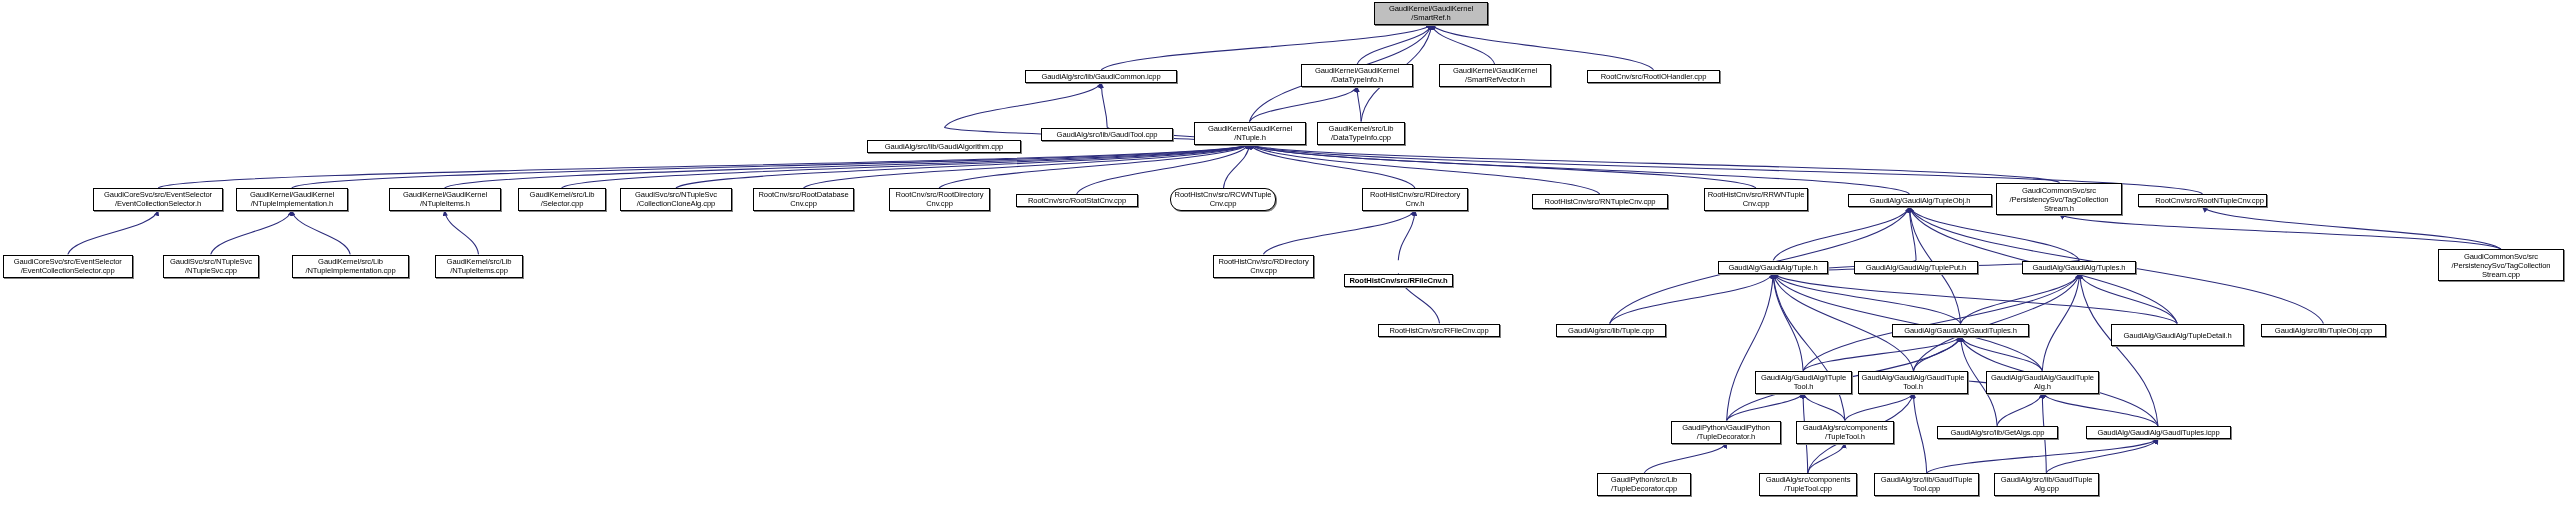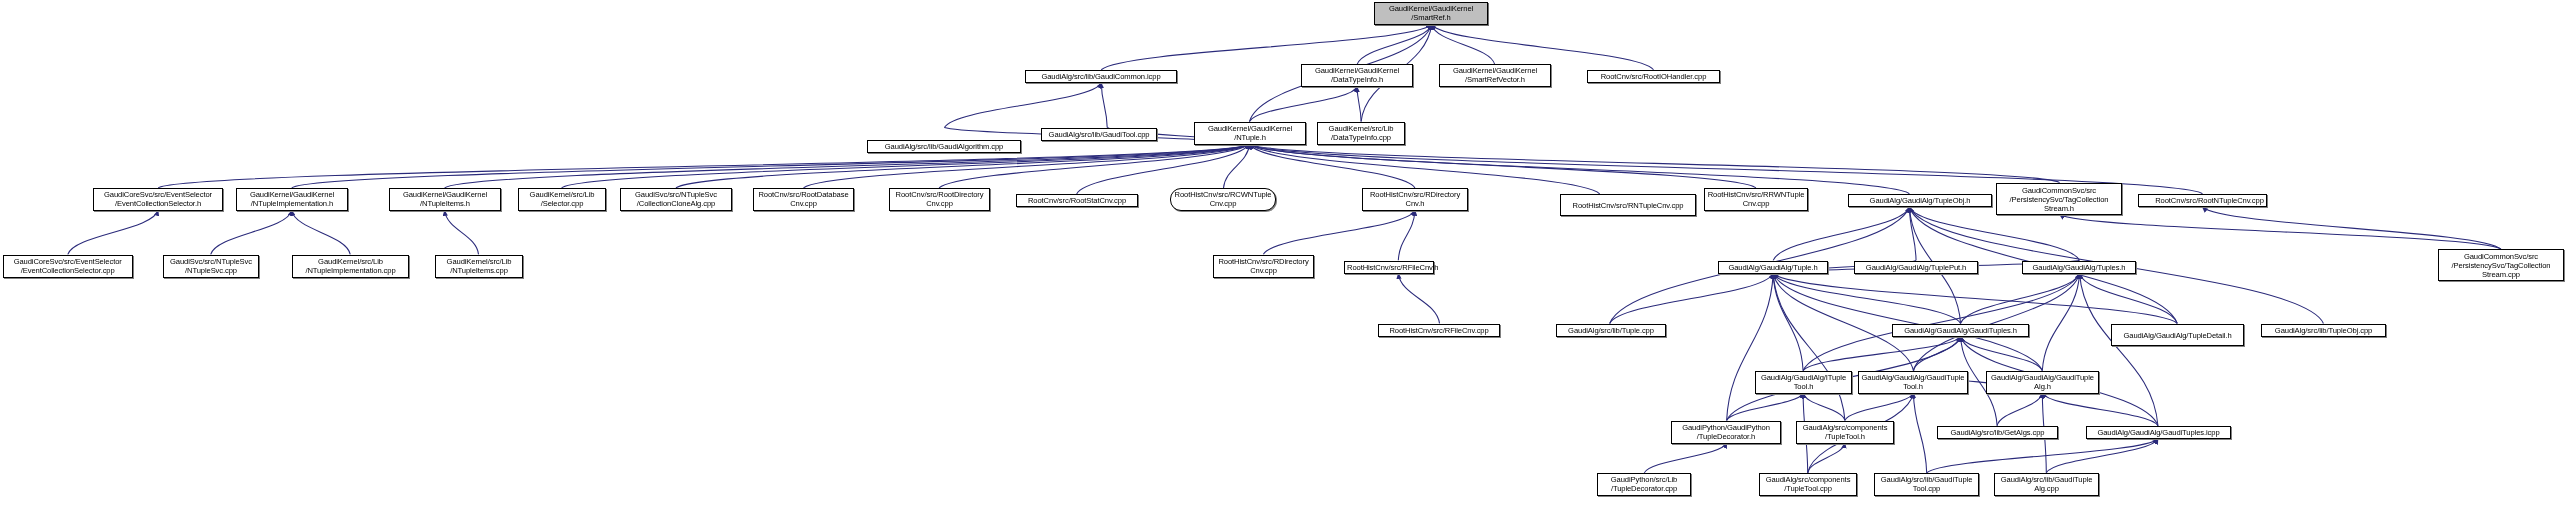--- a/index.html
+++ b/index.html
@@ -108,21 +108,21 @@
   <div id="nodes">
       <div class="node root" style="left: 1374px; top: 2px; width: 114px; height: 22.6px;"><span class="lbl">GaudiKernel/GaudiKernel
 /SmartRef.h</span></div>
       <div class="node" style="left: 1025px; top: 70px; width: 152px; height: 13.3px;"><span class="lbl">GaudiAlg/src/lib/GaudiCommon.icpp</span></div>
       <div class="node" style="left: 1301px; top: 64px; width: 112px; height: 22.6px;"><span class="lbl">GaudiKernel/GaudiKernel
 /DataTypeInfo.h</span></div>
       <div class="node" style="left: 1439px; top: 64px; width: 112px; height: 22.6px;"><span class="lbl">GaudiKernel/GaudiKernel
 /SmartRefVector.h</span></div>
       <div class="node" style="left: 1587px; top: 70px; width: 133px; height: 13.3px;"><span class="lbl">RootCnv/src/RootIOHandler.cpp</span></div>
       <div class="node" style="left: 867px; top: 140px; width: 154px; height: 13.3px;"><span class="lbl">GaudiAlg/src/lib/GaudiAlgorithm.cpp</span></div>
-      <div class="node" style="left: 1041px; top: 128px; width: 116px; height: 13.3px;"><span class="lbl">GaudiAlg/src/lib/GaudiTool.cpp</span></div>
+      <div class="node" style="left: 1041px; top: 128px; width: 132px; height: 13.3px;"><span class="lbl">GaudiAlg/src/lib/GaudiTool.cpp</span></div>
       <div class="node" style="left: 1194px; top: 122px; width: 112px; height: 22.6px;"><span class="lbl">GaudiKernel/GaudiKernel
 /NTuple.h</span></div>
       <div class="node" style="left: 1317px; top: 122px; width: 88px; height: 22.6px;"><span class="lbl">GaudiKernel/src/Lib
 /DataTypeInfo.cpp</span></div>
       <div class="node" style="left: 93px; top: 188px; width: 130px; height: 22.6px;"><span class="lbl">GaudiCoreSvc/src/EventSelector
 /EventCollectionSelector.h</span></div>
       <div class="node" style="left: 236px; top: 188px; width: 112px; height: 22.6px;"><span class="lbl">GaudiKernel/GaudiKernel
 /NTupleImplementation.h</span></div>
       <div class="node" style="left: 389px; top: 188px; width: 112px; height: 22.6px;"><span class="lbl">GaudiKernel/GaudiKernel
 /NTupleItems.h</span></div>
@@ -132,39 +132,39 @@
 /CollectionCloneAlg.cpp</span></div>
       <div class="node" style="left: 753px; top: 188px; width: 101px; height: 22.6px;"><span class="lbl">RootCnv/src/RootDatabase
 Cnv.cpp</span></div>
       <div class="node" style="left: 889px; top: 188px; width: 101px; height: 22.6px;"><span class="lbl">RootCnv/src/RootDirectory
 Cnv.cpp</span></div>
       <div class="node" style="left: 1016px; top: 194px; width: 122px; height: 13.3px;"><span class="lbl">RootCnv/src/RootStatCnv.cpp</span></div>
       <div class="node" style="left: 1170px; top: 188px; width: 106px; height: 22.6px; border-radius: 11px;"><span class="lbl">RootHistCnv/src/RCWNTuple
 Cnv.cpp</span></div>
       <div class="node" style="left: 1362px; top: 188px; width: 106px; height: 22.6px;"><span class="lbl">RootHistCnv/src/RDirectory
 Cnv.h</span></div>
-      <div class="node" style="left: 1532px; top: 194px; width: 136px; height: 22px; margin-left: 28px;"><span class="lbl">RootHistCnv/src/RNTupleCnv.cpp</span></div>
+      <div class="node" style="left: 1532px; top: 194px; width: 136px; height: 15px;"><span class="lbl">RootHistCnv/src/RNTupleCnv.cpp</span></div>
       <div class="node" style="left: 1704px; top: 188px; width: 104px; height: 22.6px;"><span class="lbl">RootHistCnv/src/RRWNTuple
 Cnv.cpp</span></div>
       <div class="node" style="left: 1848px; top: 194px; width: 144px; height: 13.3px;"><span class="lbl">GaudiAlg/GaudiAlg/TupleObj.h</span></div>
       <div class="node" style="left: 1996px; top: 183px; width: 126px; height: 32px;"><span class="lbl">GaudiCommonSvc/src
 /PersistencySvc/TagCollection
 Stream.h</span></div>
       <div class="node" style="left: 2138px; top: 194px; width: 129px; height: 13.3px; padding-left: 16px;"><span class="lbl">RootCnv/src/RootNTupleCnv.cpp</span></div>
       <div class="node" style="left: 2.7px; top: 255px; width: 130px; height: 22.6px;"><span class="lbl">GaudiCoreSvc/src/EventSelector
 /EventCollectionSelector.cpp</span></div>
       <div class="node" style="left: 163px; top: 255px; width: 96px; height: 22.6px;"><span class="lbl">GaudiSvc/src/NTupleSvc
 /NTupleSvc.cpp</span></div>
       <div class="node" style="left: 292px; top: 255px; width: 117px; height: 22.6px;"><span class="lbl">GaudiKernel/src/Lib
 /NTupleImplementation.cpp</span></div>
       <div class="node" style="left: 435px; top: 255px; width: 88px; height: 22.6px;"><span class="lbl">GaudiKernel/src/Lib
 /NTupleItems.cpp</span></div>
       <div class="node" style="left: 1213px; top: 255px; width: 101px; height: 22.6px;"><span class="lbl">RootHistCnv/src/RDirectory
 Cnv.cpp</span></div>
-      <div class="node" style="left: 1344px; top: 261px; width: 90px; height: 13.3px;"><span class="lbl">RootHistCnv/src/RFileCnv.h</span></div>
+      <div class="node" style="left: 1344px; top: 274px; width: 109px; height: 13.3px; font-weight: bold;"><span class="lbl">RootHistCnv/src/RFileCnv.h</span></div>
       <div class="node" style="left: 1718px; top: 261px; width: 110px; height: 13.3px;"><span class="lbl">GaudiAlg/GaudiAlg/Tuple.h</span></div>
       <div class="node" style="left: 1854px; top: 261px; width: 124px; height: 13.3px;"><span class="lbl">GaudiAlg/GaudiAlg/TuplePut.h</span></div>
       <div class="node" style="left: 2022px; top: 261px; width: 114px; height: 13.3px;"><span class="lbl">GaudiAlg/GaudiAlg/Tuples.h</span></div>
       <div class="node" style="left: 2438px; top: 249px; width: 126px; height: 32px;"><span class="lbl">GaudiCommonSvc/src
 /PersistencySvc/TagCollection
 Stream.cpp</span></div>
       <div class="node" style="left: 1378px; top: 324px; width: 122px; height: 13.3px;"><span class="lbl">RootHistCnv/src/RFileCnv.cpp</span></div>
       <div class="node" style="left: 1556px; top: 324px; width: 110px; height: 13.3px;"><span class="lbl">GaudiAlg/src/lib/Tuple.cpp</span></div>
       <div class="node" style="left: 1892px; top: 324px; width: 137px; height: 13.3px;"><span class="lbl">GaudiAlg/GaudiAlg/GaudiTuples.h</span></div>
       <div class="node" style="left: 2111px; top: 324px; width: 133px; height: 22px;"><span class="lbl">GaudiAlg/GaudiAlg/TupleDetail.h</span></div>

